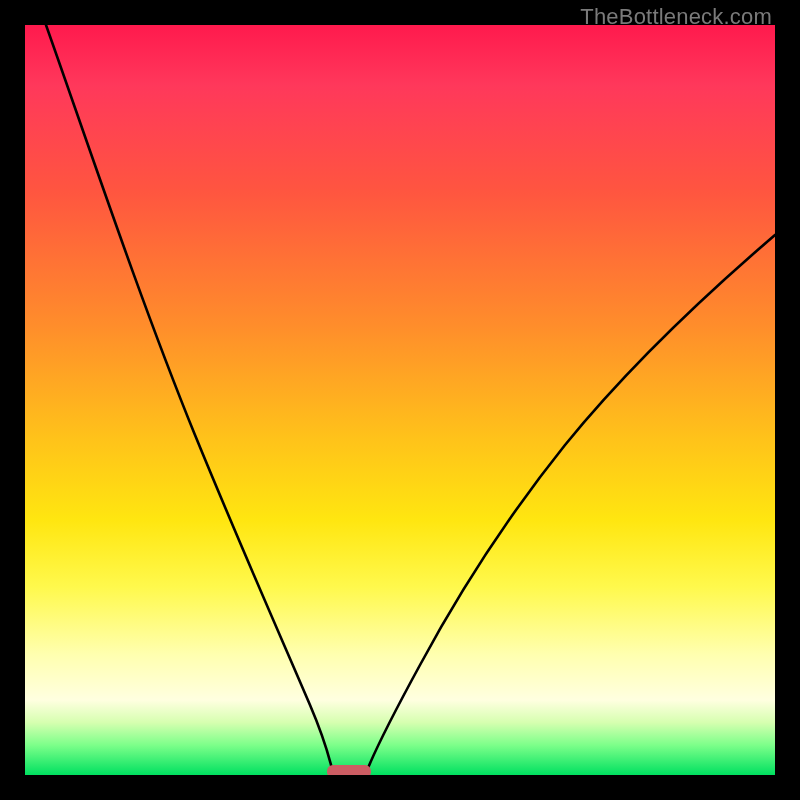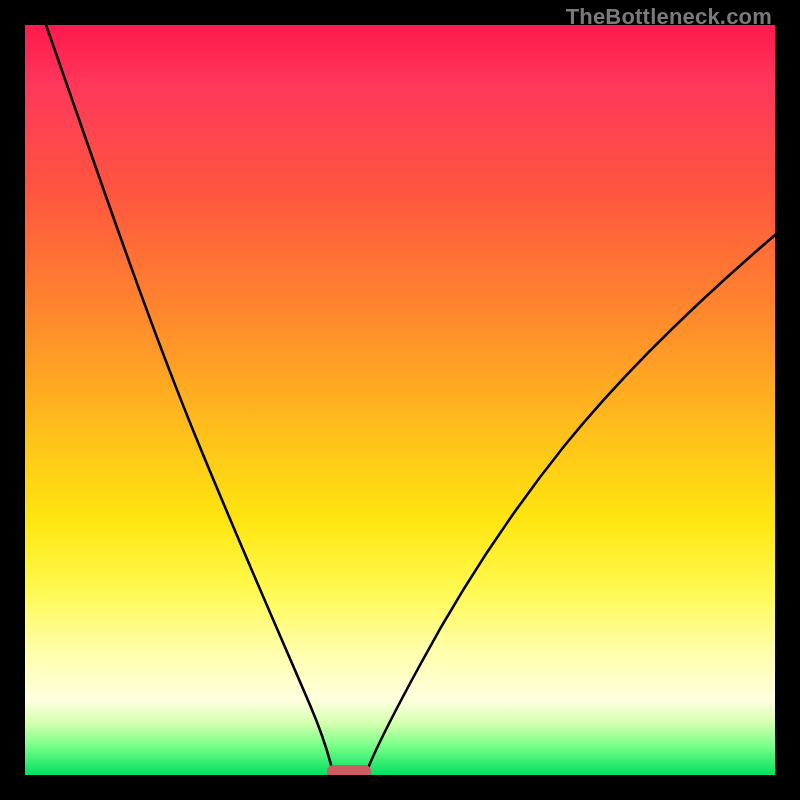--- a/index.html
+++ b/index.html
@@ -40,21 +40,20 @@
     );
   }
   .watermark {
     position: absolute;
     top: 4px;
     right: 28px;
     color: #7a7a7a;
     font-size: 22px;
     letter-spacing: 0.2px;
     user-select: none;
-    font-weight: bold;
   }
   svg.curves {
     position: absolute;
     inset: 0;
     width: 750px;
     height: 750px;
   }
   .curve {
     fill: none;
     stroke: #000;

